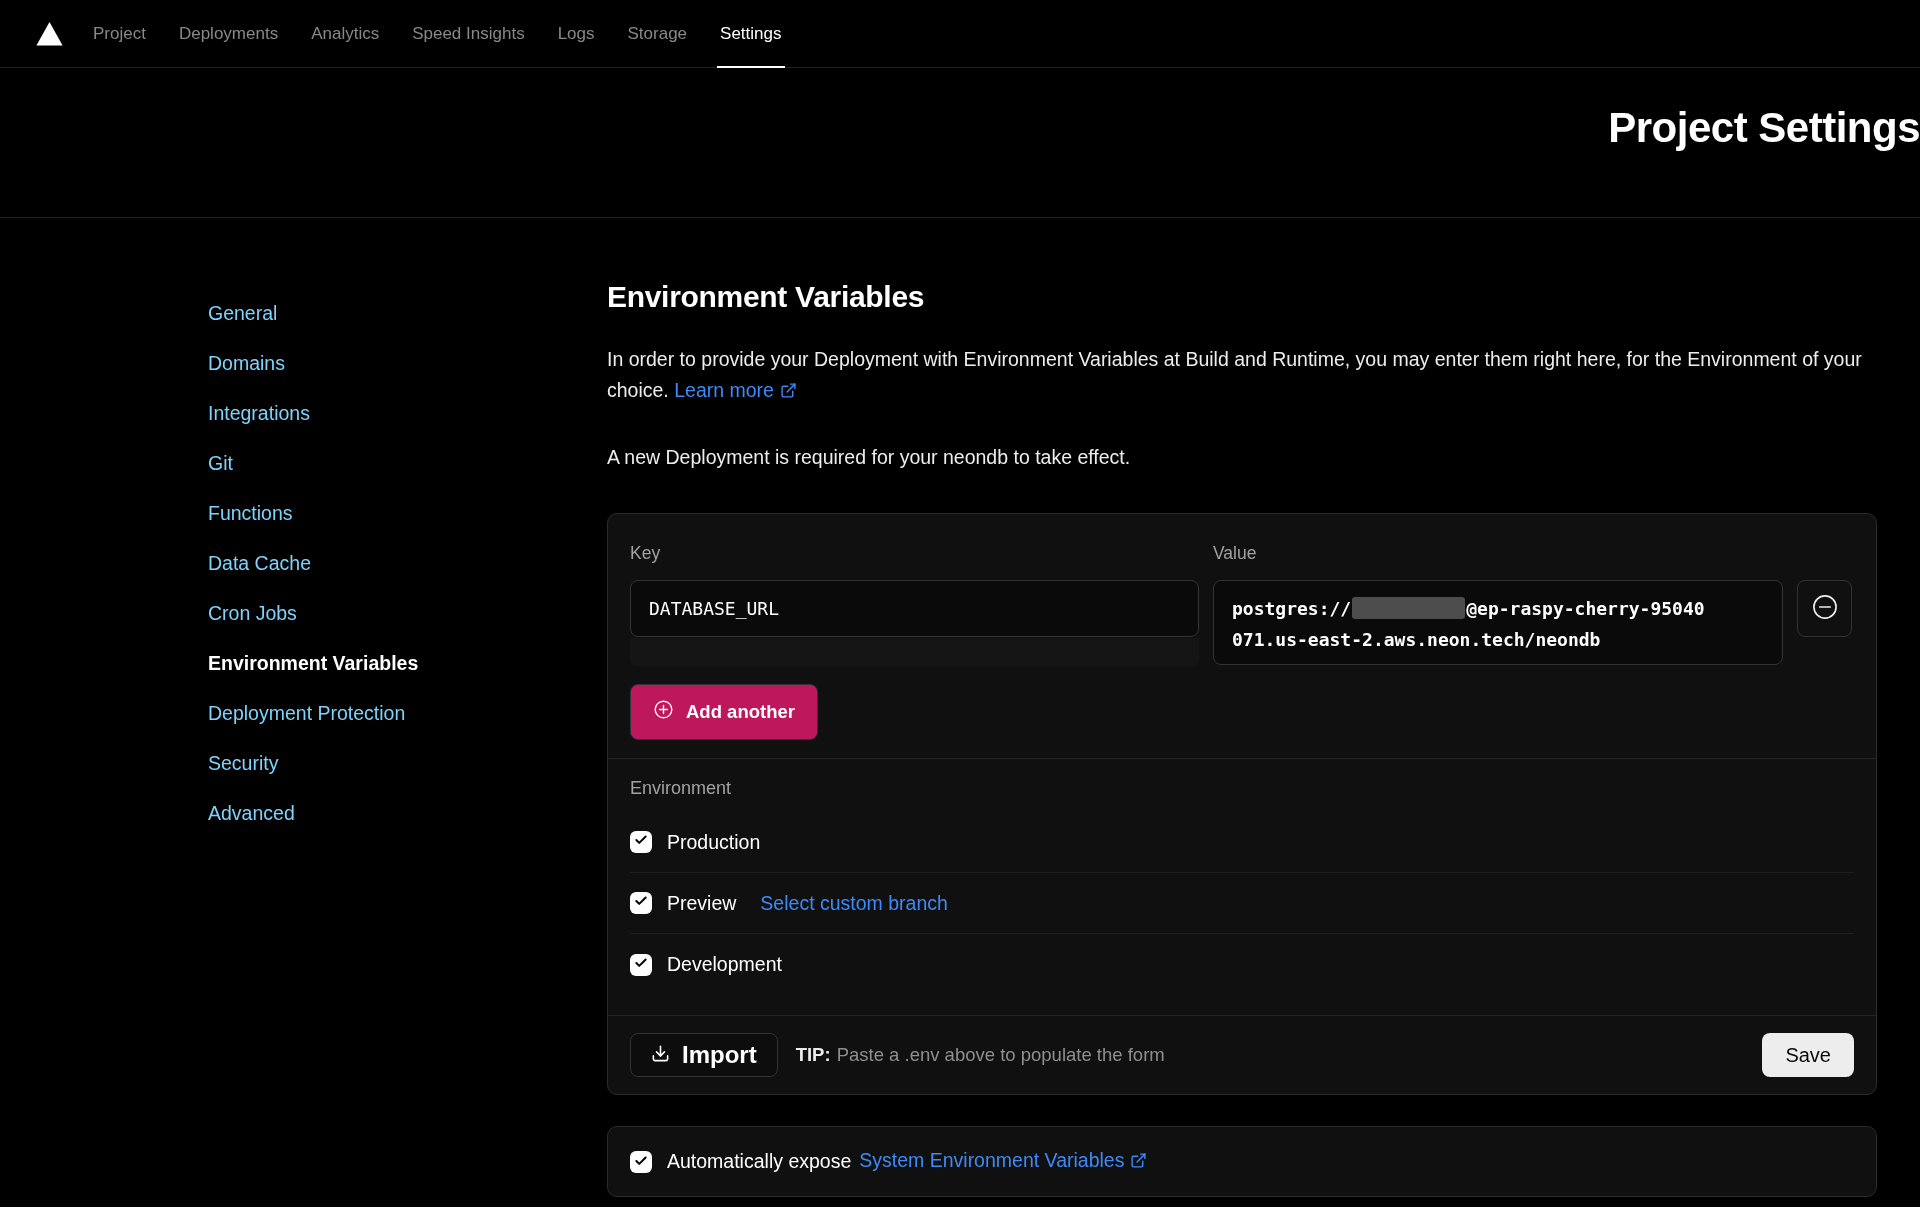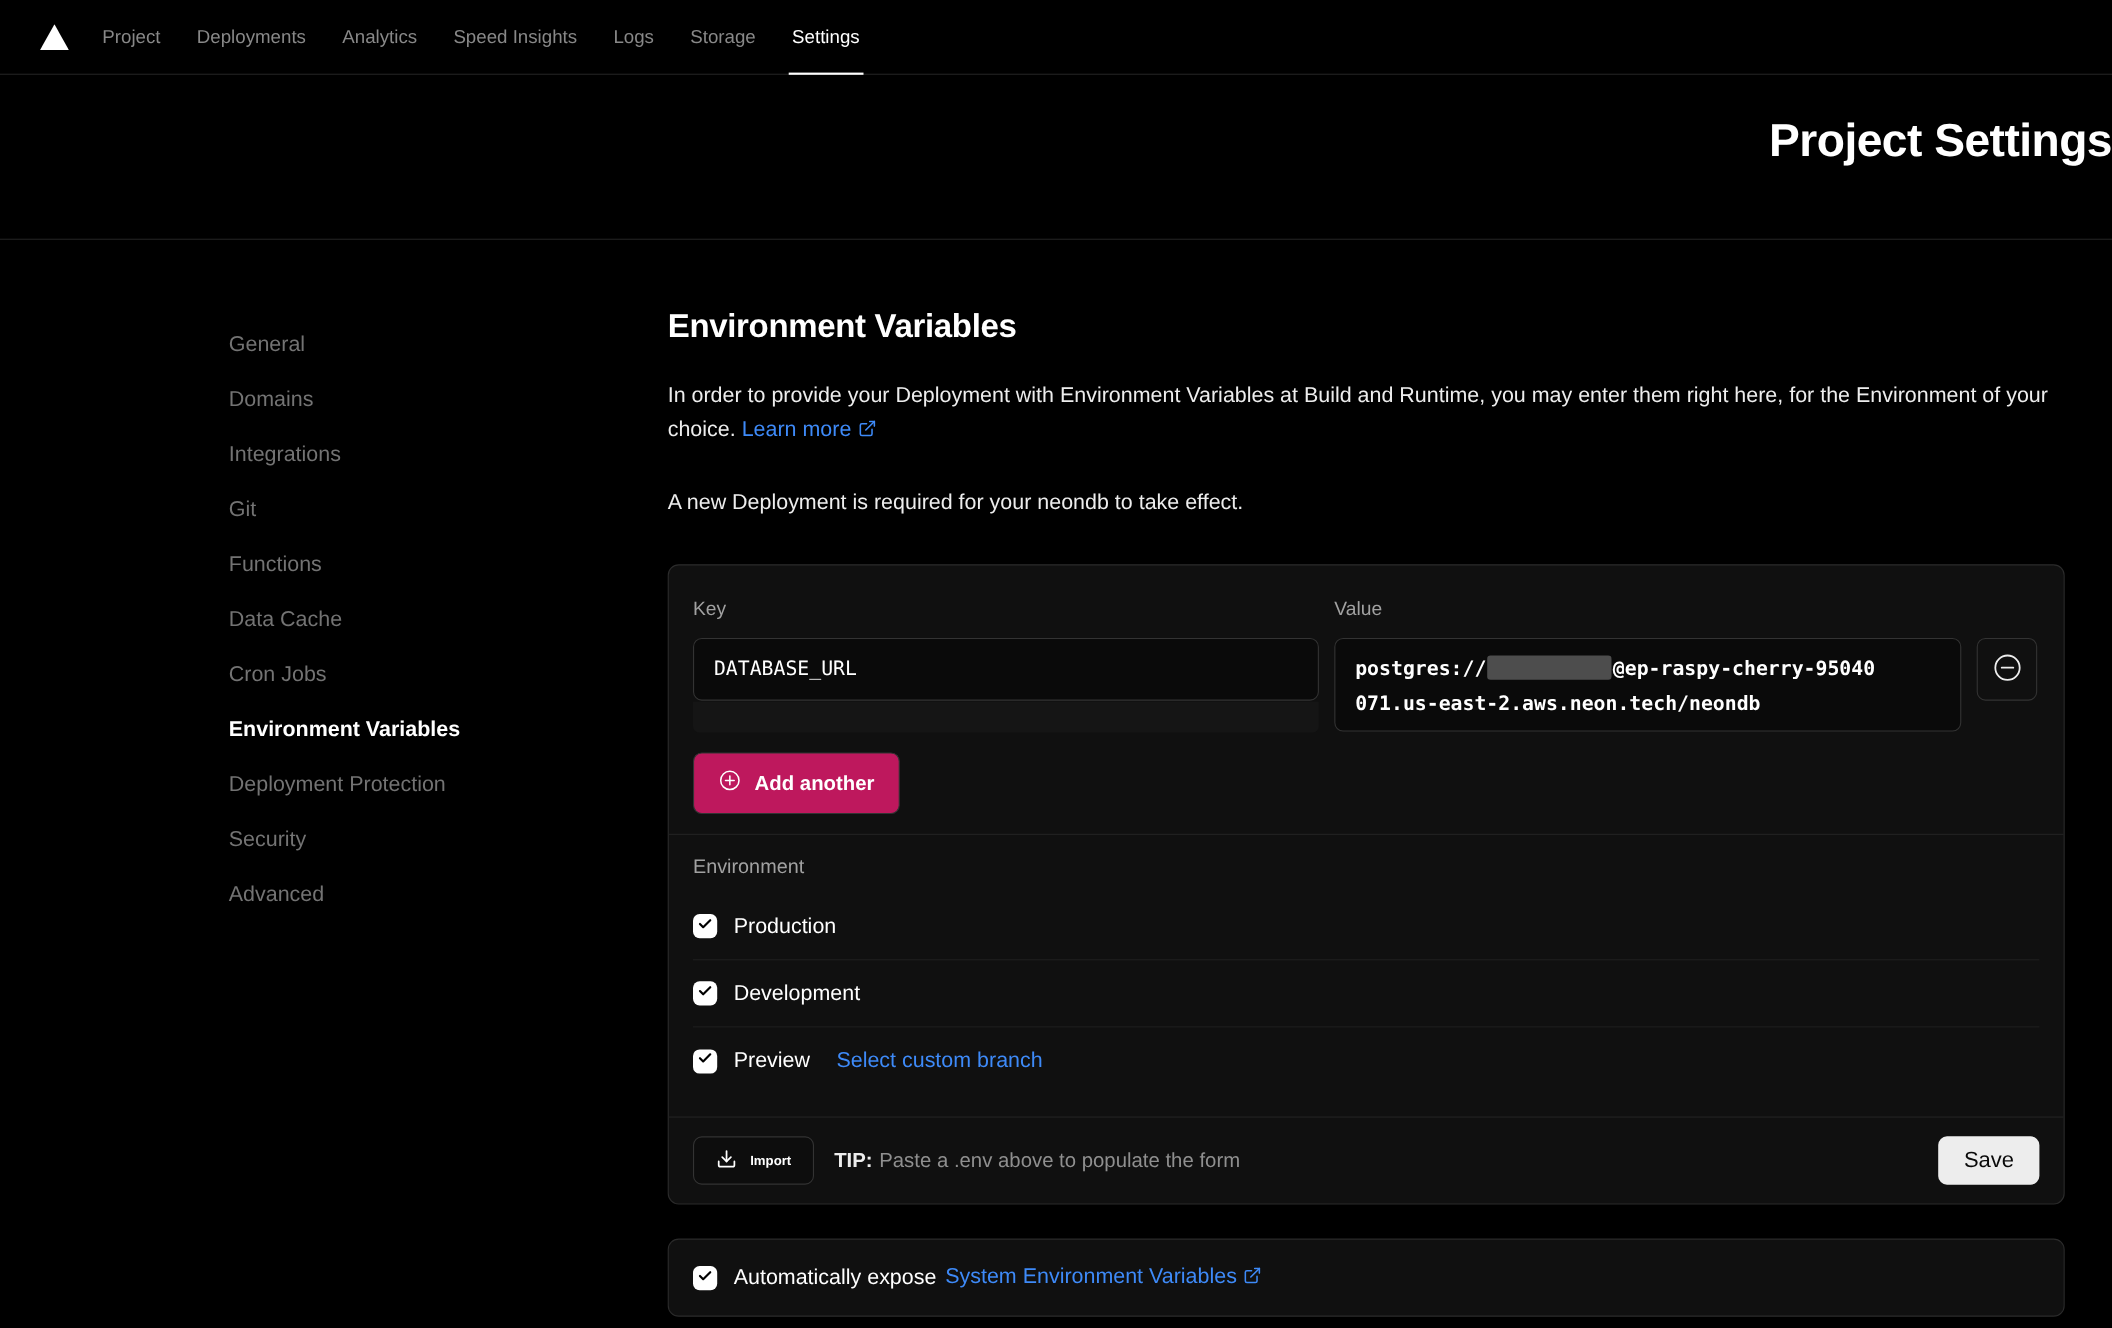--- a/index.html
+++ b/index.html
@@ -41,21 +41,21 @@
   .page-title {
     font-size:42px; font-weight:600; letter-spacing:-0.5px; color:#fff;
     line-height:52px;
     text-align:right;
   }
   
   .content { display:flex; padding-left:208px; }
   .sidebar { width:399px; flex-shrink:0; padding-top:70px; }
   .side-item {
     height:50px; display:flex; align-items:center;
-    font-size:19.5px; color:#737373; cursor:pointer;
+    font-size:19.5px; color:#7dd3fc; cursor:pointer;
   }
   .side-item.active { color:#fff; font-weight:700; }
 
   .main { width:1270px; padding-top:62px; }
   .section-heading { font-size:30px; font-weight:700; letter-spacing:-0.3px; }
   .desc { margin-top:30px; font-size:19.5px; line-height:31px; color:#ededed; }
   .note { margin-top:34px; font-size:19.5px; line-height:31px; color:#ededed; }
   a.link { color:var(--blue); text-decoration:none; cursor:pointer; }
   .ext-icon { display:inline-block; vertical-align:-2px; margin-left:6px; }
 
@@ -119,21 +119,21 @@
   
   .card-footer {
     border-top:1px solid #232323;
     padding:17px 22px;
     display:flex; align-items:center;
   }
   .import-btn {
     display:inline-flex; align-items:center; gap:12px;
     height:44px; padding:0 20px;
     border:1px solid #333; border-radius:8px; background:#0d0d0d;
-    color:#fff; font-size:12px; font-weight:600; cursor:pointer;
+    color:#fff; font-size:24px; font-weight:600; cursor:pointer;
     font-family:"Liberation Sans", sans-serif;
   }
   .tip { margin-left:18px; font-size:18.5px; color:#8f8f8f; }
   .tip b { color:#ededed; font-weight:700; margin-right:6px; }
   .save-btn {
     margin-left:auto;
     height:44px; padding:0 23px;
     background:#ededed; color:#0a0a0a;
     border:none; border-radius:8px;
     font-size:20px; font-weight:500; cursor:pointer;
@@ -258,30 +258,30 @@
                   </svg></span>
             </span>
             <span class="env-row-label">Production</span>
           </div>
           <div class="env-row">
             <span class="cbx">
               <span><svg width="14" height="14" viewBox="0 0 24 24" fill="none" stroke="#000" stroke-width="3.4" stroke-linecap="round" stroke-linejoin="round">
                     <polyline points="20 6 9 17 4 12"></polyline>
                   </svg></span>
             </span>
-            <span class="env-row-label">Development</span>
+            <span class="env-row-label">Preview</span>
+            <a class="link branch-link">Select custom branch</a>
           </div>
           <div class="env-row">
             <span class="cbx">
               <span><svg width="14" height="14" viewBox="0 0 24 24" fill="none" stroke="#000" stroke-width="3.4" stroke-linecap="round" stroke-linejoin="round">
                     <polyline points="20 6 9 17 4 12"></polyline>
                   </svg></span>
             </span>
-            <span class="env-row-label">Preview</span>
-            <a class="link branch-link">Select custom branch</a>
+            <span class="env-row-label">Development</span>
           </div>
         </div>
       </div>
 
       <div class="card-footer">
         <button class="import-btn">
           <span>
             <svg width="19" height="19" viewBox="0 0 24 24" fill="none" stroke="#fff" stroke-width="2" stroke-linecap="round" stroke-linejoin="round">
                 <path d="M21 15v4a2 2 0 0 1-2 2H5a2 2 0 0 1-2-2v-4"></path>
                 <polyline points="7 10 12 15 17 10"></polyline>

